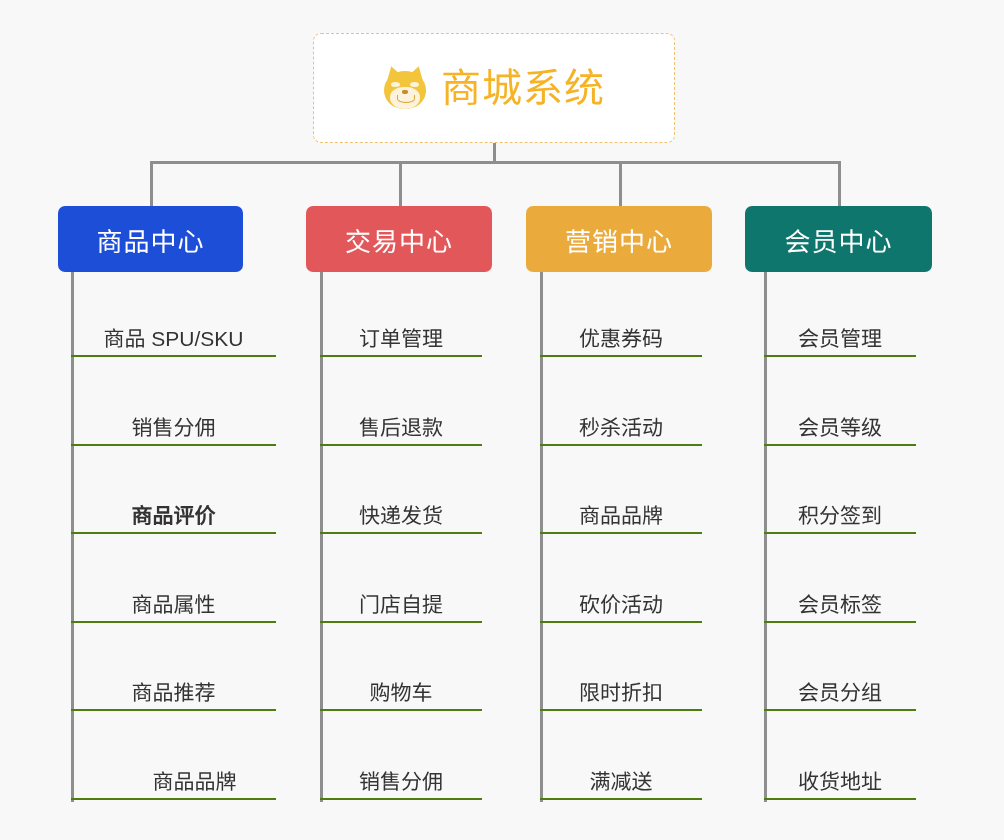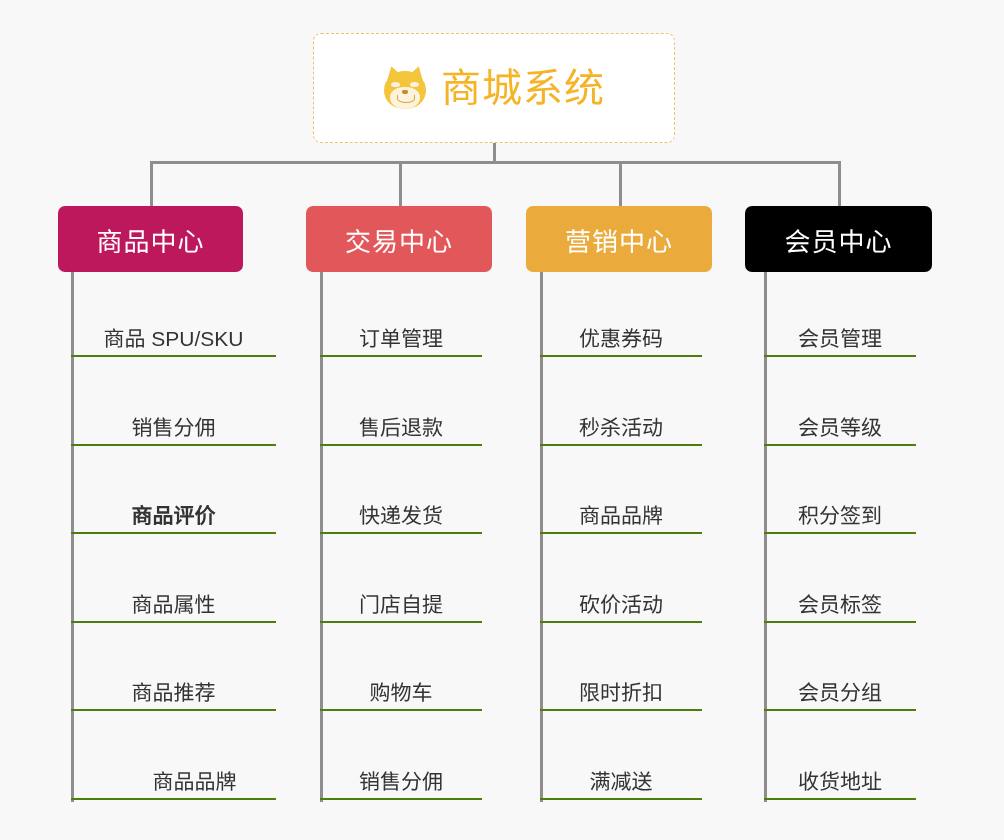--- a/index.html
+++ b/index.html
@@ -179,21 +179,21 @@
   <div class="conn conn-v" style="left:493px; top:143px; height:21px;"></div>
   <div class="conn conn-h" style="left:150px; top:161px; width:691px;"></div>
 
   <div class="conn conn-v" style="left:150px; top:161px; height:48px;"></div>
   <div class="conn conn-v" style="left:399px; top:161px; height:48px;"></div>
   <div class="conn conn-v" style="left:619px; top:161px; height:48px;"></div>
   <div class="conn conn-v" style="left:838px; top:161px; height:48px;"></div>
 
   <div id="columns">
       <div>
-        <div class="cat-header" style="left: 58px; top: 206px; width: 185px; background: #be185d;">
+        <div class="cat-header" style="left: 58px; top: 206px; width: 185px; background: #1d4ed8;">
           <span>商品中心</span>
         </div>
         <div class="trunk" style="left: 71px; top: 272px; height: 530px;"></div>
         <div class="leaf" style="left: 71px; top: 301px; width: 205px;">
           <span>商品 SPU/SKU</span>
         </div>
         <div class="leaf" style="left: 71px; top: 389.6px; width: 205px;">
           <span>销售分佣</span>
         </div>
         <div class="leaf" style="left: 71px; top: 478.2px; width: 205px; font-weight: bold;">
@@ -251,21 +251,21 @@
           <span>砍价活动</span>
         </div>
         <div class="leaf" style="left: 540px; top: 655.4px; width: 162px;">
           <span>限时折扣</span>
         </div>
         <div class="leaf" style="left: 540px; top: 744px; width: 162px;">
           <span>满减送</span>
         </div>
       </div>
       <div>
-        <div class="cat-header" style="left: 745px; top: 206px; width: 187px; background: #000000;">
+        <div class="cat-header" style="left: 745px; top: 206px; width: 187px; background: #0f766e;">
           <span>会员中心</span>
         </div>
         <div class="trunk" style="left: 764px; top: 272px; height: 530px;"></div>
         <div class="leaf" style="left: 764px; top: 301px; width: 152px;">
           <span>会员管理</span>
         </div>
         <div class="leaf" style="left: 764px; top: 389.6px; width: 152px;">
           <span>会员等级</span>
         </div>
         <div class="leaf" style="left: 764px; top: 478.2px; width: 152px;">

